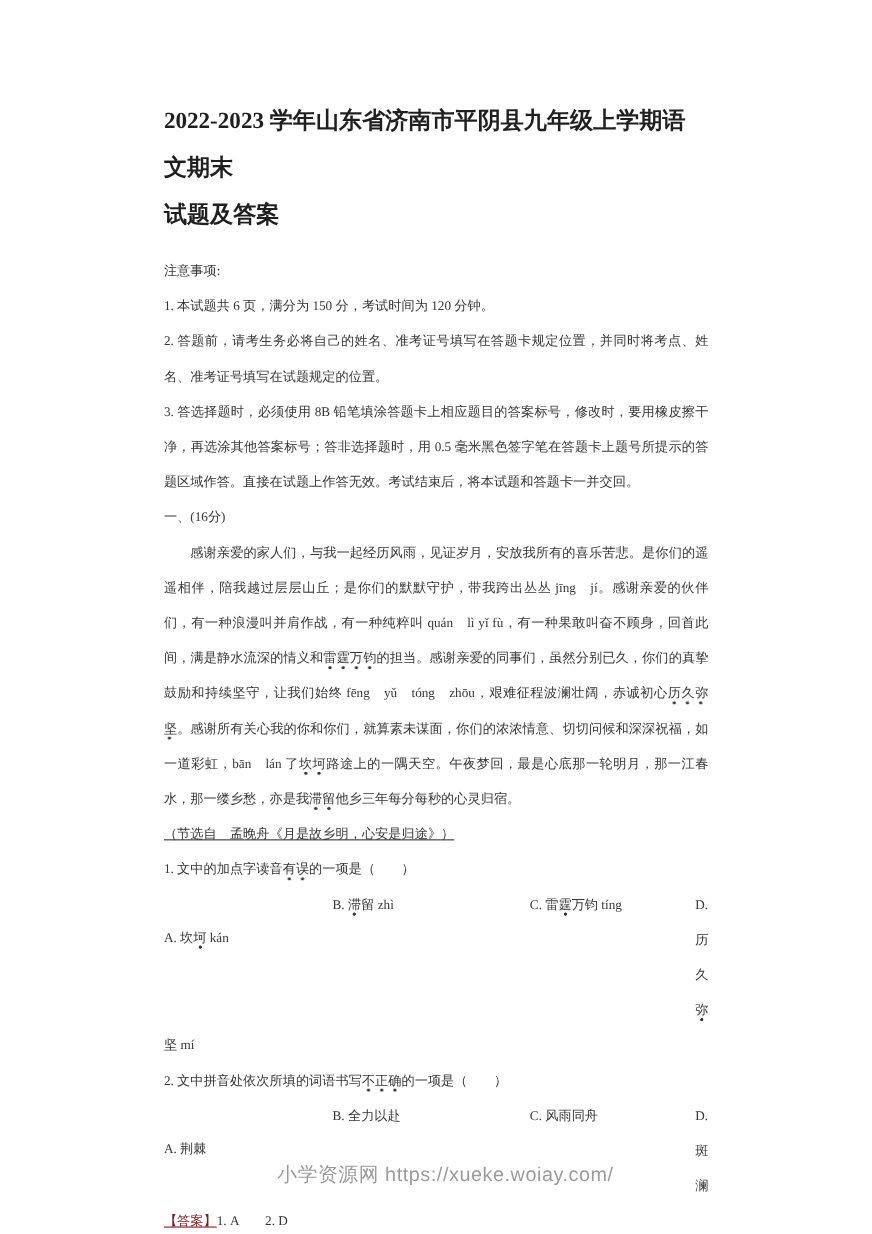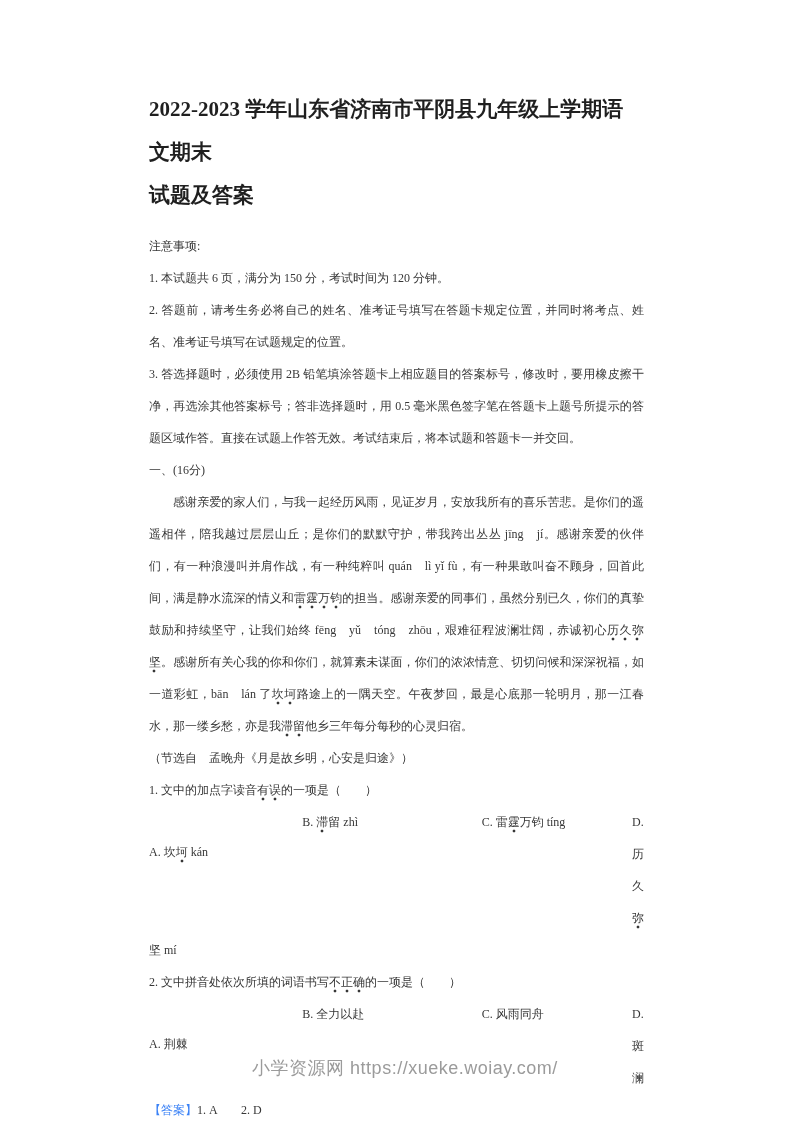--- a/index.html
+++ b/index.html
@@ -22,22 +22,22 @@
     white-space:pre-line;
     text-align:left;
   }
   .content p, .opts {
     margin:0;
     font-size:12px;
     line-height:32px;
     text-align:justify;
   }
   .passage { text-indent:2em; }
-  .attribution { text-align:left; }
-  .blue { color:#3b82f6; }
+  .attribution { text-align:left;text-decoration:underline; }
+  .blue { color:#7f1d1d;text-decoration:underline; }
   .em-dot {
     background-image:radial-gradient(circle, currentColor 1.2px, transparent 1.7px);
     background-size:1em 4px;
     background-position:left bottom;
     background-repeat:repeat-x;
     padding-bottom:4px;
   }
   .opts { display:flex; }
   .opts .o1 { width:154px;margin-top:30px; }
   .opts .o2 { width:152px; }
@@ -58,21 +58,21 @@
 
 <div class="page">
   <div class="content">
 
     <h1 class="title">2022-2023 学年山东省济南市平阴县九年级上学期语文期末
 试题及答案</h1>
 
     <p>注意事项:</p>
     <p>1. 本试题共 6 页，满分为 150 分，考试时间为 120 分钟。</p>
     <p>2. 答题前，请考生务必将自己的姓名、准考证号填写在答题卡规定位置，并同时将考点、姓名、准考证号填写在试题规定的位置。</p>
-    <p>3. 答选择题时，必须使用 2B 铅笔填涂答题卡上相应题目的答案标号，修改时，要用橡皮擦干净，再选涂其他答案标号；答非选择题时，用 0.5 毫米黑色签字笔在答题卡上题号所提示的答题区域作答。直接在试题上作答无效。考试结束后，将本试题和答题卡一并交回。</p>
+    <p>3. 答选择题时，必须使用 8B 铅笔填涂答题卡上相应题目的答案标号，修改时，要用橡皮擦干净，再选涂其他答案标号；答非选择题时，用 0.5 毫米黑色签字笔在答题卡上题号所提示的答题区域作答。直接在试题上作答无效。考试结束后，将本试题和答题卡一并交回。</p>
 
     <p>一、(16分)</p>
 
     <p class="passage"><span>感谢亲爱的家人们，与我一起经历风雨，见证岁月，安放我所有的喜乐苦悲。是你们的遥遥相伴，陪我越过层层山丘；是你们的默默守护，带我跨出丛丛 jīng　jí。感谢亲爱的伙伴们，有一种浪漫叫并肩作战，有一种纯粹叫 quán　lì yǐ fù，有一种果敢叫奋不顾身，回首此间，满是静水流深的情义和</span><span class="em-dot">雷霆万钧</span><span>的担当。感谢亲爱的同事们，虽然分别已久，你们的真挚鼓励和持续坚守，让我们始终 fēng　yǔ　tóng　zhōu，艰难征程波澜壮阔，赤诚初心</span><span class="em-dot">历久弥坚</span><span>。感谢所有关心我的你和你们，就算素未谋面，你们的浓浓情意、切切问候和深深祝福，如一道彩虹，bān　lán 了</span><span class="em-dot">坎坷</span><span>路途上的一隅天空。午夜梦回，最是心底那一轮明月，那一江春水，那一缕乡愁，亦是我</span><span class="em-dot">滞留</span><span>他乡三年每分每秒的心灵归宿。</span></p>
     <p class="attribution">（节选自　孟晚舟《月是故乡明，心安是归途》）</p>
 
     <p><span>1. 文中的加点字读音</span><span class="em-dot">有误</span><span>的一项是（　　）</span></p>
     <div class="opts">
       <span class="o1"><span>A. 坎</span><span class="em-dot">坷</span><span> kán</span></span>
       <span class="o2"><span>B. </span><span class="em-dot">滞</span><span>留 zhì</span></span>

